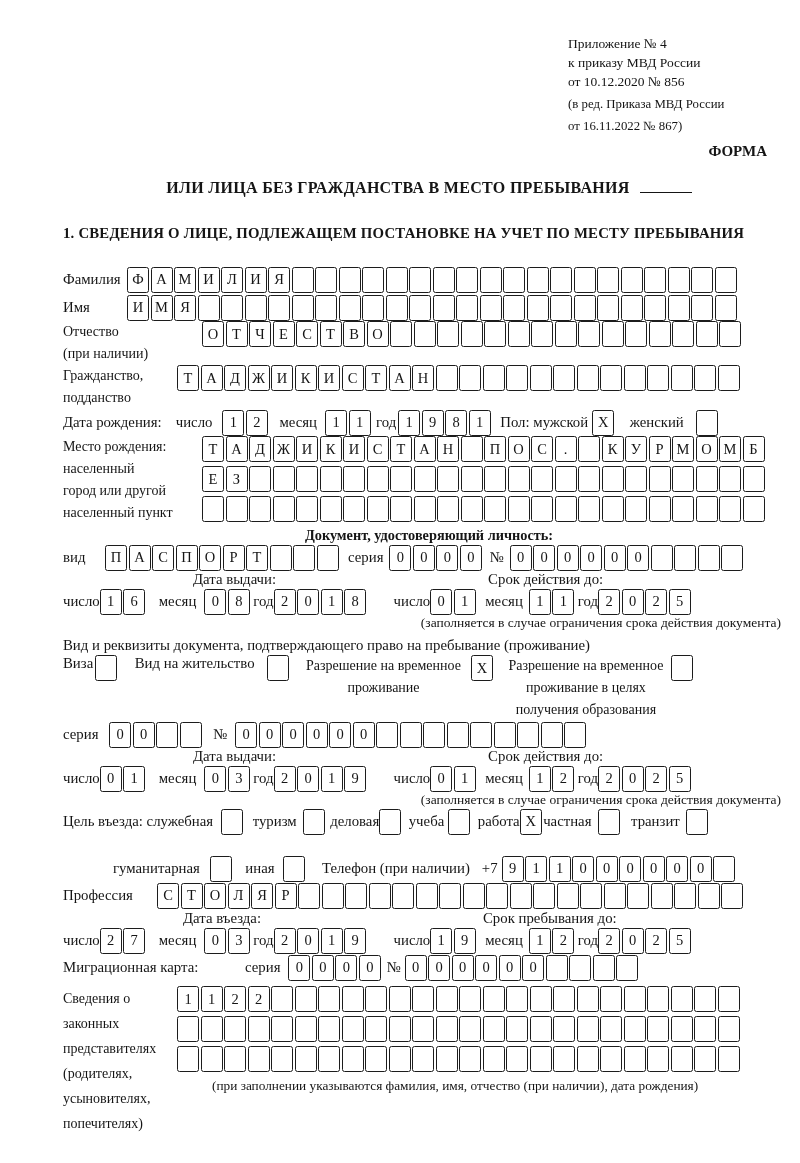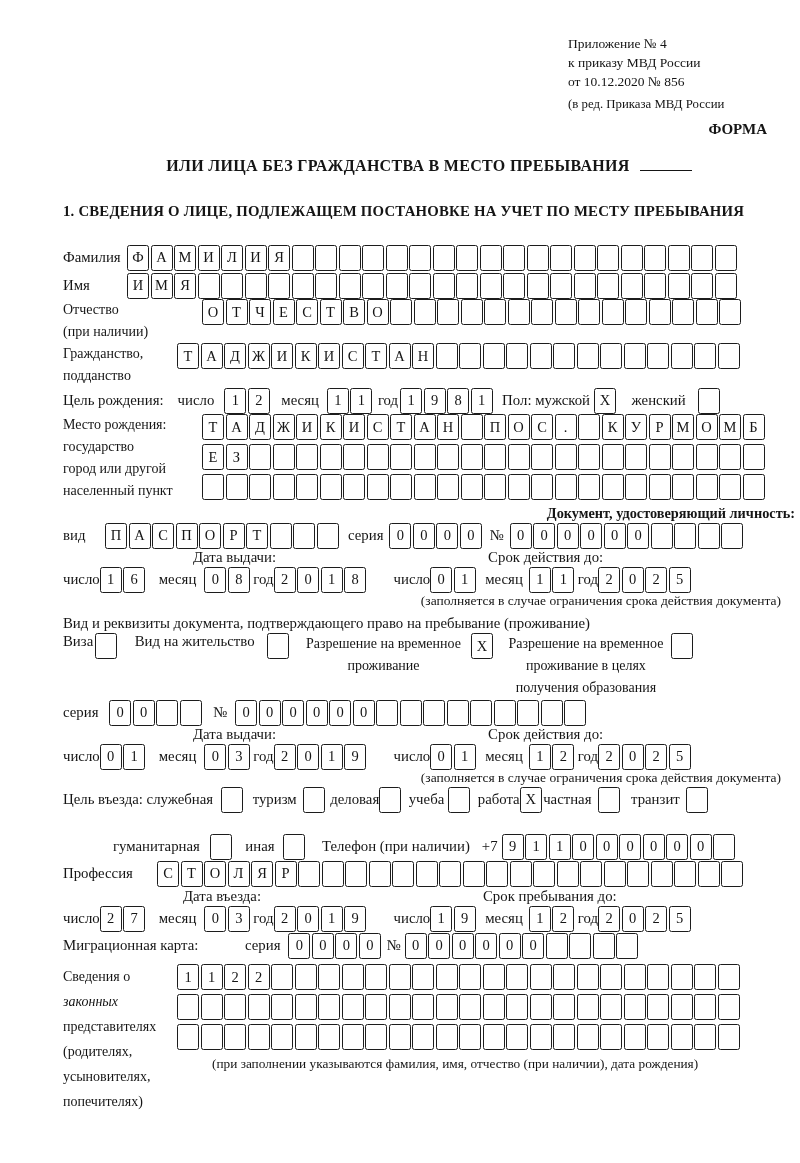--- a/index.html
+++ b/index.html
@@ -10,21 +10,21 @@
   }
   .top-right{margin-left:505px;font-size:13.5px;line-height:19px;}
   .top-right .small{font-size:12.8px;line-height:18px;margin-top:4px;}
   .forma{font-weight:bold;font-size:15px;text-align:right;padding-right:28px;margin-top:6px;line-height:21px;}
   .title{text-align:center;font-weight:bold;font-size:16px;line-height:23px;margin-top:14px;letter-spacing:.3px;}
   .blank-line{display:inline-block;width:52px;border-bottom:1.6px solid #151515;height:14px;margin-left:10px;}
   .sec{font-weight:bold;font-size:14.8px;margin-top:24px;line-height:21px;letter-spacing:.2px;}
   
   .frow{display:flex;align-items:center;min-height:27px;}
   .frow.top{align-items:flex-start;}
-  .frow.center{justify-content:flex-end;}
+  .frow.center{justify-content:center;}
   .frow.right{justify-content:flex-end;padding-right:14px;}
   .lbl{font-size:14.8px;white-space:pre;flex-shrink:0;}
   .lbl.bold{font-weight:bold;}
   .gap{display:inline-block;flex-shrink:0;height:1px;}
   .cells{display:inline-flex;flex-shrink:0;}
   .cell{
     width:20px;height:24px;border:1.6px solid #1c1c1c;border-radius:2.5px;
     margin-right:1.5px;display:inline-flex;align-items:center;justify-content:center;
     font-size:14.5px;flex-shrink:0;background:#fff;
   }
@@ -38,20 +38,21 @@
 </head>
 <body>
 
 <div class="page">
 
   <div class="top-right">
     <div>Приложение № 4</div>
     <div>к приказу МВД России</div>
     <div>от 10.12.2020 № 856</div>
     <div class="small">(в ред. Приказа МВД России</div>
+    <div class="small">от 16.11.2022 № 867)</div>
   </div>
 
   <div class="forma">ФОРМА</div>
 
   <div class="title">
     <div><span>ИЛИ ЛИЦА БЕЗ ГРАЖДАНСТВА В МЕСТО ПРЕБЫВАНИЯ</span><span class="blank-line"></span></div>
   </div>
 
   <div class="sec">1. СВЕДЕНИЯ О ЛИЦЕ, ПОДЛЕЖАЩЕМ ПОСТАНОВКЕ НА УЧЕТ ПО МЕСТУ ПРЕБЫВАНИЯ</div>
 
@@ -175,21 +176,21 @@
           <span class="cell"></span>
           <span class="cell"></span>
           <span class="cell"></span>
           <span class="cell"></span>
           <span class="cell"></span>
           <span class="cell"></span>
           <span class="cell"></span>
         </span>
       </div>
       <div class="frow">
-        <span class="lbl">Цель рождения:</span>
+        <span class="lbl">Дата рождения:</span>
         <span class="gap" style="width: 14px;"></span>
         <span class="lbl">число</span>
         <span class="gap" style="width: 10px;"></span>
         <span class="cells">
           <span class="cell">1</span>
           <span class="cell">2</span>
         </span>
         <span class="gap" style="width: 10px;"></span>
         <span class="lbl">месяц</span>
         <span class="gap" style="width: 8px;"></span>
@@ -215,21 +216,21 @@
         <span class="gap" style="width: 14px;"></span>
         <span class="lbl">женский</span>
         <span class="gap" style="width: 12px;"></span>
         <span class="cells">
           <span class="cell"></span>
         </span>
       </div>
       <div class="frow top">
         <span class="stack" style="width: 139px;">
           <div class="sline">Место рождения:</div>
-          <div class="sline">государство</div>
+          <div class="sline">населенный</div>
           <div class="sline">город или другой</div>
           <div class="sline">населенный пункт</div>
         </span>
         <span class="scstack">
           <div class="crow">
             <span class="cells">
               <span class="cell">Т</span>
               <span class="cell">А</span>
               <span class="cell">Д</span>
               <span class="cell">Ж</span>
@@ -696,21 +697,21 @@
           <span class="cell">0</span>
           <span class="cell"></span>
           <span class="cell"></span>
           <span class="cell"></span>
           <span class="cell"></span>
         </span>
       </div>
       <div class="frow top" style="margin-top: 5px;">
         <span class="stack" style="width: 114px;">
           <div class="sline" style="line-height: 25px;">Сведения о</div>
-          <div class="sline" style="line-height: 25px; font-style: italic;">законных</div>
+          <div class="sline" style="line-height: 25px;">законных</div>
           <div class="sline" style="line-height: 25px;">представителях</div>
           <div class="sline" style="line-height: 25px;">(родителях,</div>
           <div class="sline" style="line-height: 25px;">усыновителях,</div>
           <div class="sline" style="line-height: 25px;">попечителях)</div>
         </span>
         <span class="scstack">
           <div class="crow">
             <span class="cells">
               <span class="cell">1</span>
               <span class="cell">1</span>

